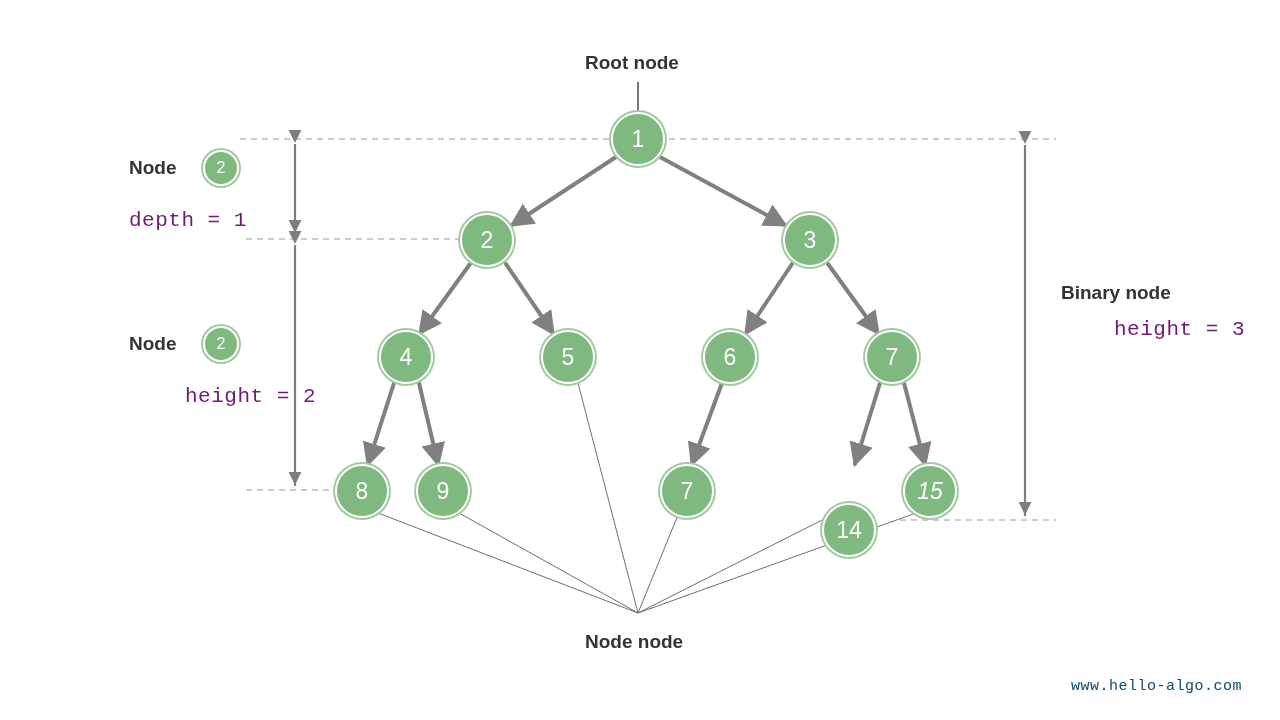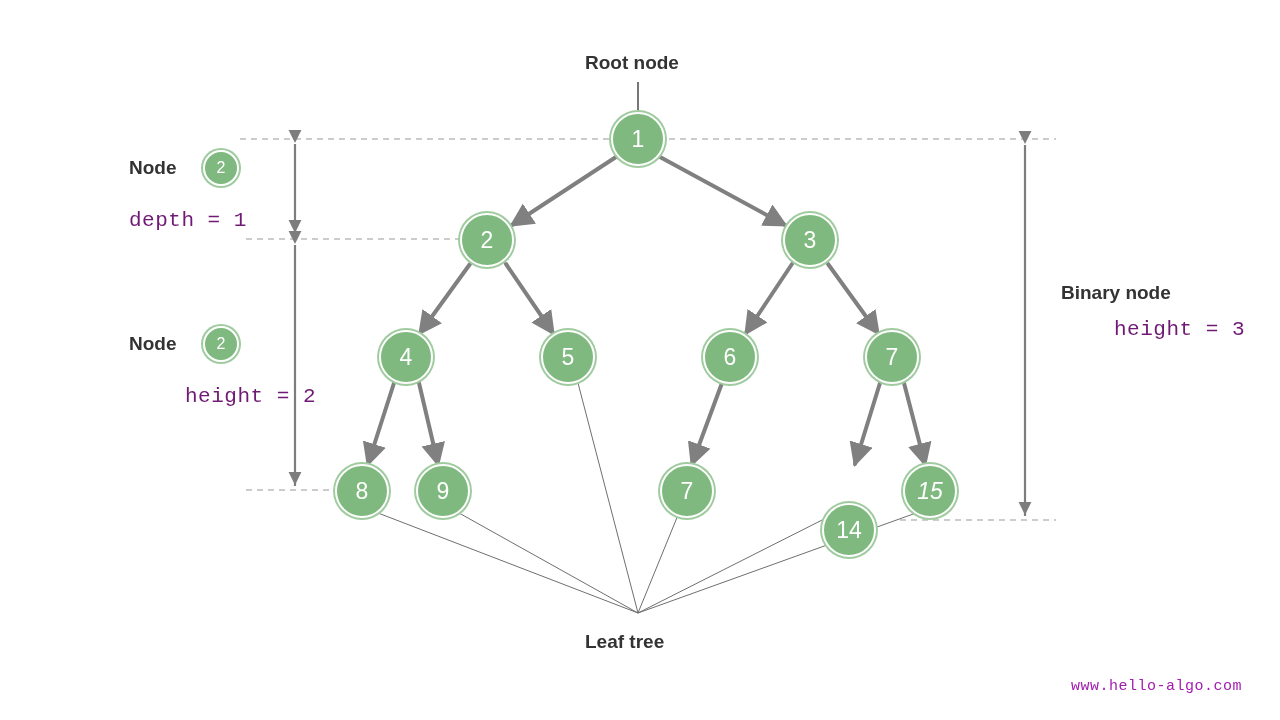--- a/index.html
+++ b/index.html
@@ -65,21 +65,21 @@
     font-family: "Liberation Mono", monospace;
     font-size: 21px;
     color: #701a75;
     white-space: nowrap;
     letter-spacing: 0.5px;
   }
   .watermark {
     position: absolute;
     font-family: "Liberation Mono", monospace;
     font-size: 15px;
-    color: #a21caf;
+    color: #0c4a6e;
     white-space: nowrap;
     letter-spacing: 0.5px;
   }
 </style>
 </head>
 <body>
 
 <div id="canvas">
 
   <svg class="layer" viewBox="0 0 1280 720">
@@ -128,21 +128,21 @@
     </g>
 
     <g stroke="#7d7d7d" stroke-width="2.2">
       <line x1="295" y1="144" x2="295" y2="234" marker-start="url(#arrowUp)" marker-end="url(#arrowDown)"></line>
       <line x1="295" y1="245" x2="295" y2="486" marker-start="url(#arrowUp)" marker-end="url(#arrowDown)"></line>
       <line x1="1025" y1="145" x2="1025" y2="516" marker-start="url(#arrowUp)" marker-end="url(#arrowDown)"></line>
     </g>
   </svg>
 
   <div class="label-bold" style="left:585px; top:52px;">Root node</div>
-  <div class="label-bold" style="left:585px; top:631px;">Leaf tree</div>
+  <div class="label-bold" style="left:585px; top:631px;">Node node</div>
 
   <div class="label-bold" style="left:129px; top:157px;">Node</div>
   <div class="node badge" style="left:221px; top:168px;">2</div>
   <div class="label-mono" style="left:129px; top:209px;">depth = 1</div>
 
   <div class="label-bold" style="left:129px; top:333px;">Node</div>
   <div class="node badge" style="left:221px; top:344px;">2</div>
   <div class="label-mono" style="left:144px; top:385px;margin-left:41px;">height = 2</div>
 
   <div class="label-bold" style="left:1061px; top:282px;">Binary node</div>

